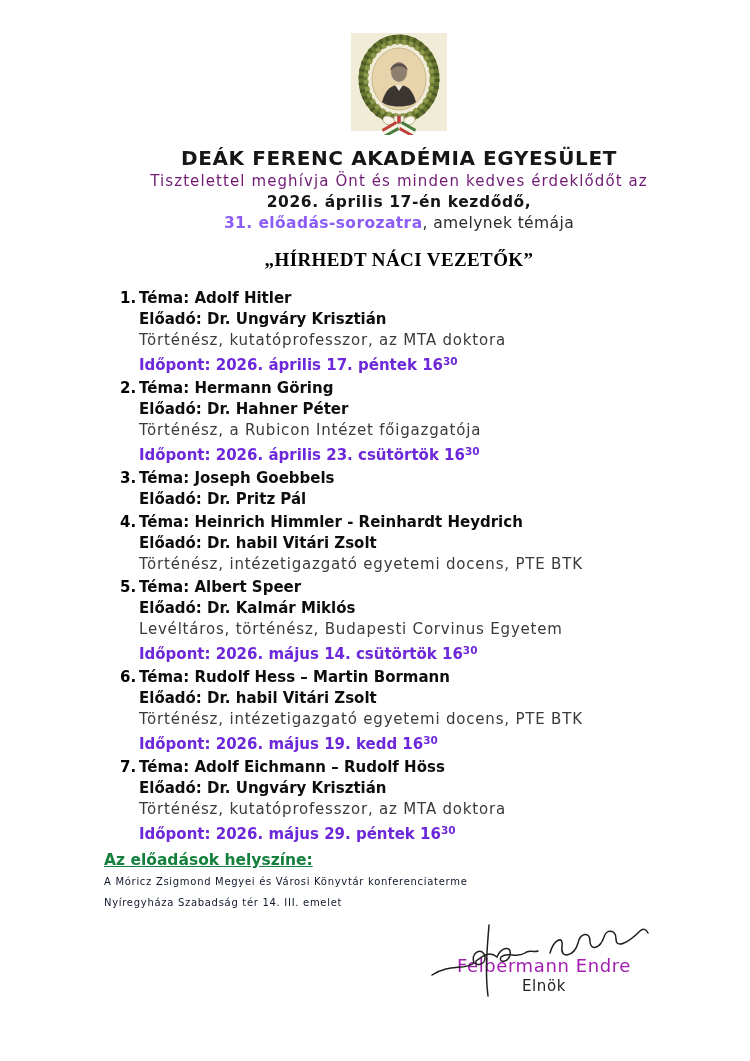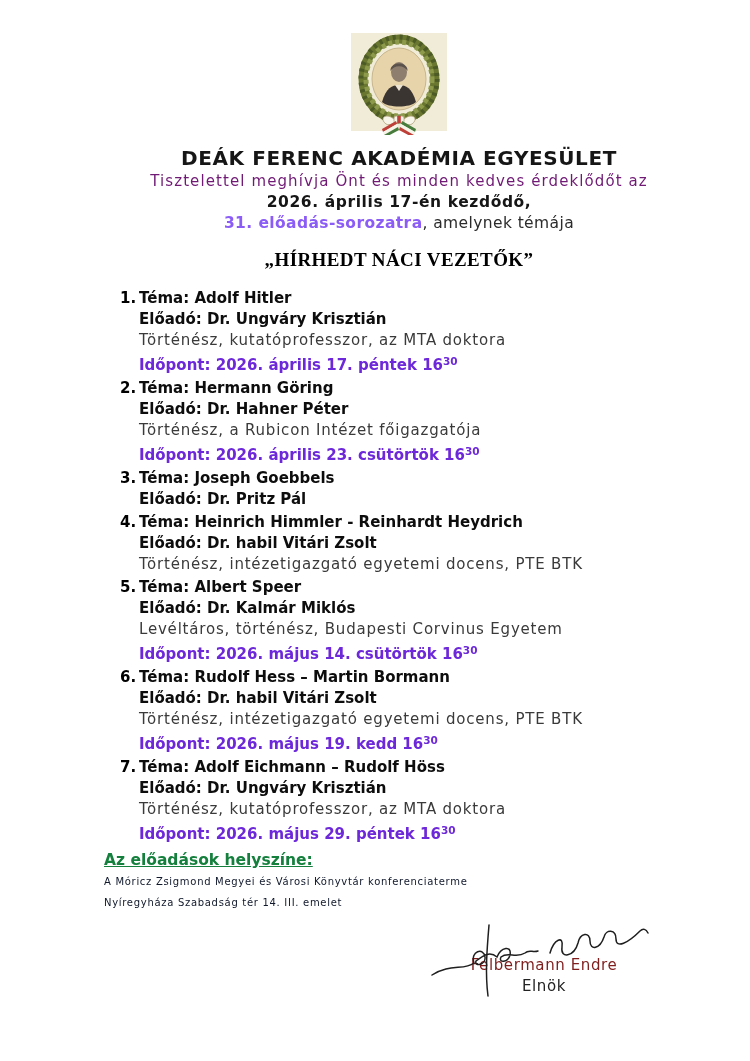--- a/index.html
+++ b/index.html
@@ -104,24 +104,24 @@
   
   .sig-block {
     position: relative;
     width: 240px;
     margin: 6px 0 0 400px;
     padding-top: 36px;
     text-align: center;
   }
   .sig-svg { position: absolute; left: 4px; top: 0; }
   .sig-name {
-    font-size: 15px;
-    line-height: 21px;
-    letter-spacing: 0.6px;
-    color: #7f1d1d;
+    font-size: 18px;
+    line-height: 21px;
+    letter-spacing: 0.6px;
+    color: #a21caf;
   }
   .sig-title {
     font-size: 15px;
     line-height: 21px;
     letter-spacing: 0.6px;
     color: #222;
   }
 </style>
 </head>
 <body>

